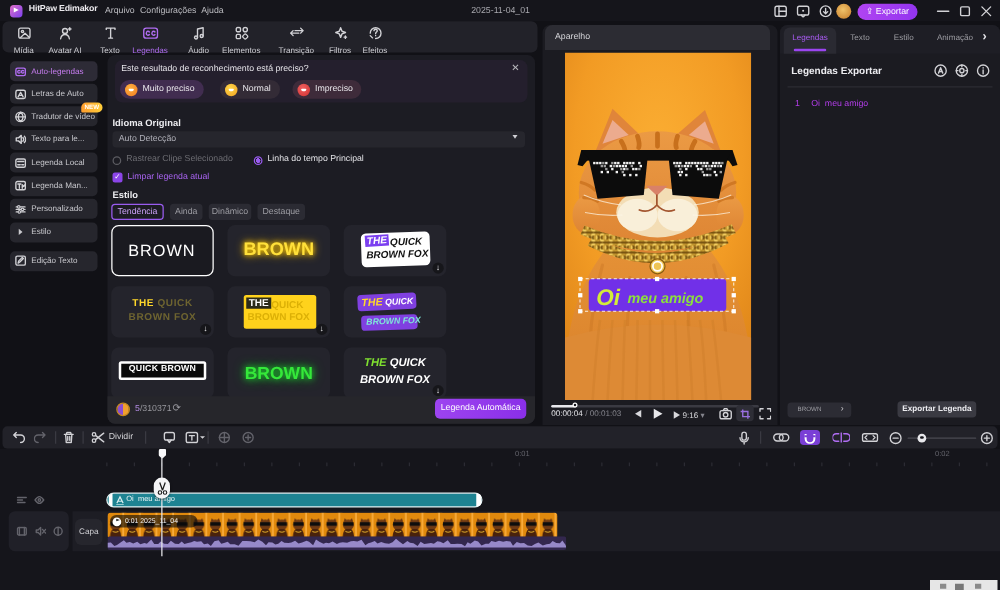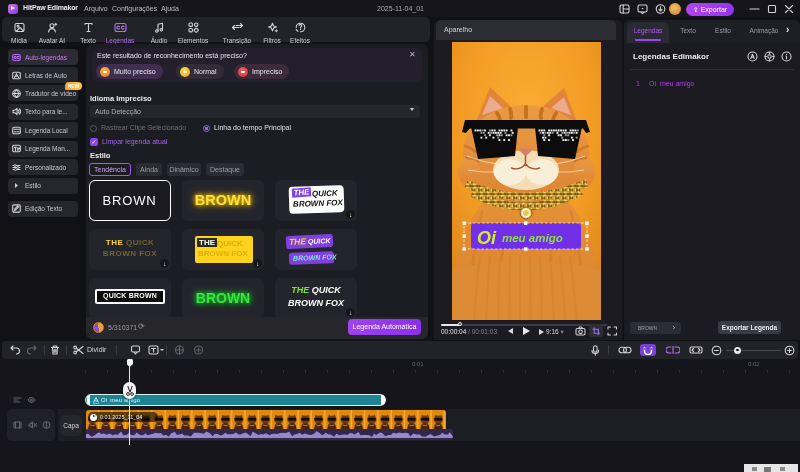--- a/index.html
+++ b/index.html
@@ -206,21 +206,21 @@
   </div>
 <div class="pill" style="left:176px;background:#332b36">
     <i class="emj" style="background:radial-gradient(circle at 40% 35%,#ffd84a,#f0a020)"></i>
     <span>Normal</span>
   </div>
 <div class="pill" style="left:234px;background:#3e2b3a">
     <i class="emj" style="background:radial-gradient(circle at 40% 35%,#f06060,#d03030)"></i>
     <span>Impreciso</span>
   </div>
 
-<div class="abs" style="left:90px;top:94px;font-size:7.5px;font-weight:bold;color:#ececf0">Idioma Impreciso</div>
+<div class="abs" style="left:90px;top:94px;font-size:7.5px;font-weight:bold;color:#ececf0">Idioma Original</div>
 <div class="abs" style="left:90px;top:105px;width:330px;height:13px;background:#26262d;border-radius:3px;font-size:7px;color:#b0b0b8;line-height:13px;padding-left:5px">Auto Detecção</div>
 <div class="abs" style="left:410px;top:108px;width:0;height:0;border-left:2.5px solid transparent;border-right:2.5px solid transparent;border-top:3.5px solid #cfcfd4"></div>
 
 <div class="abs" style="left:90px;top:124.5px;width:7px;height:7px;border-radius:50%;border:1px solid #5c5c62"></div>
 <div class="abs" style="left:101px;top:124px;font-size:7px;color:#6d6d73">Rastrear Clipe Selecionado</div>
 <div class="abs" style="left:203px;top:124.5px;width:7px;height:7px;border-radius:50%;border:1px solid #9a5cf0;background:radial-gradient(circle,#9a5cf0 0 1.8px,transparent 2px)"></div>
 <div class="abs" style="left:214px;top:124px;font-size:7px;color:#e2e2e6">Linha do tempo Principal</div>
 
 <div class="abs" style="left:90px;top:137.5px;width:8px;height:8px;border-radius:2px;background:#8b45e8;color:#fff;font-size:6px;line-height:8px;text-align:center">✓</div>
 <div class="abs" style="left:102px;top:137.5px;font-size:7px;color:#a863f0">Limpar legenda atual</div>
@@ -499,21 +499,21 @@
 
 <div class="abs" style="left:624px;top:20px;width:176px;height:320px;background:#1b1b21;border-radius:6px 6px 0 0"></div>
 <div class="abs" style="left:624px;top:20px;width:176px;height:23px;background:#1e1e25;border-radius:6px 6px 0 0"></div>
 <div class="abs" style="left:627px;top:22px;width:42px;height:21px;background:#2a2a32;border-radius:5px 5px 0 0"></div>
 <div class="abs" style="left:627px;top:27px;width:42px;text-align:center;font-size:6.5px;color:#ab5cf5">Legendas</div>
 <div class="abs" style="left:635px;top:38.5px;width:26px;height:2px;background:#9b45f0;border-radius:1px"></div>
 <div class="abs" style="left:676px;top:27px;width:24px;text-align:center;font-size:6.5px;color:#9d9da3">Texto</div>
 <div class="abs" style="left:710px;top:27px;width:26px;text-align:center;font-size:6.5px;color:#9d9da3">Estilo</div>
 <div class="abs" style="left:744px;top:27px;width:40px;text-align:center;font-size:6.5px;color:#9d9da3">Animação</div>
 <div class="abs" style="left:786px;top:24px;font-size:10px;font-weight:bold;color:#e8e8ec">›</div>
-<div class="abs" style="left:633px;top:52px;font-size:8px;font-weight:bold;color:#ececf0">Legendas Edimakor</div>
+<div class="abs" style="left:633px;top:52px;font-size:8px;font-weight:bold;color:#ececf0">Legendas Exportar</div>
 <svg class="abs" style="left:747px;top:51px" width="11" height="11">
     <circle class="ic" cx="5.5" cy="5.5" r="4.5" stroke-width=".9"></circle>
     <path class="ic" d="M3.8 7.5 5.5 3.2 7.2 7.5M4.4 6.2h2.2" stroke-width=".8"></path>
   </svg>
 <svg class="abs" style="left:764px;top:51px" width="11" height="11">
     <circle class="ic" cx="5.5" cy="5.5" r="4.5" stroke-width=".9"></circle>
     <circle class="ic" cx="5.5" cy="5.5" r="1.7" stroke-width=".8"></circle>
     <path class="ic" d="M5.5 1v1.4M5.5 8.6V10M1 5.5h1.4M8.6 5.5H10" stroke-width=".8"></path>
   </svg>
 <svg class="abs" style="left:781px;top:51px" width="11" height="11">

